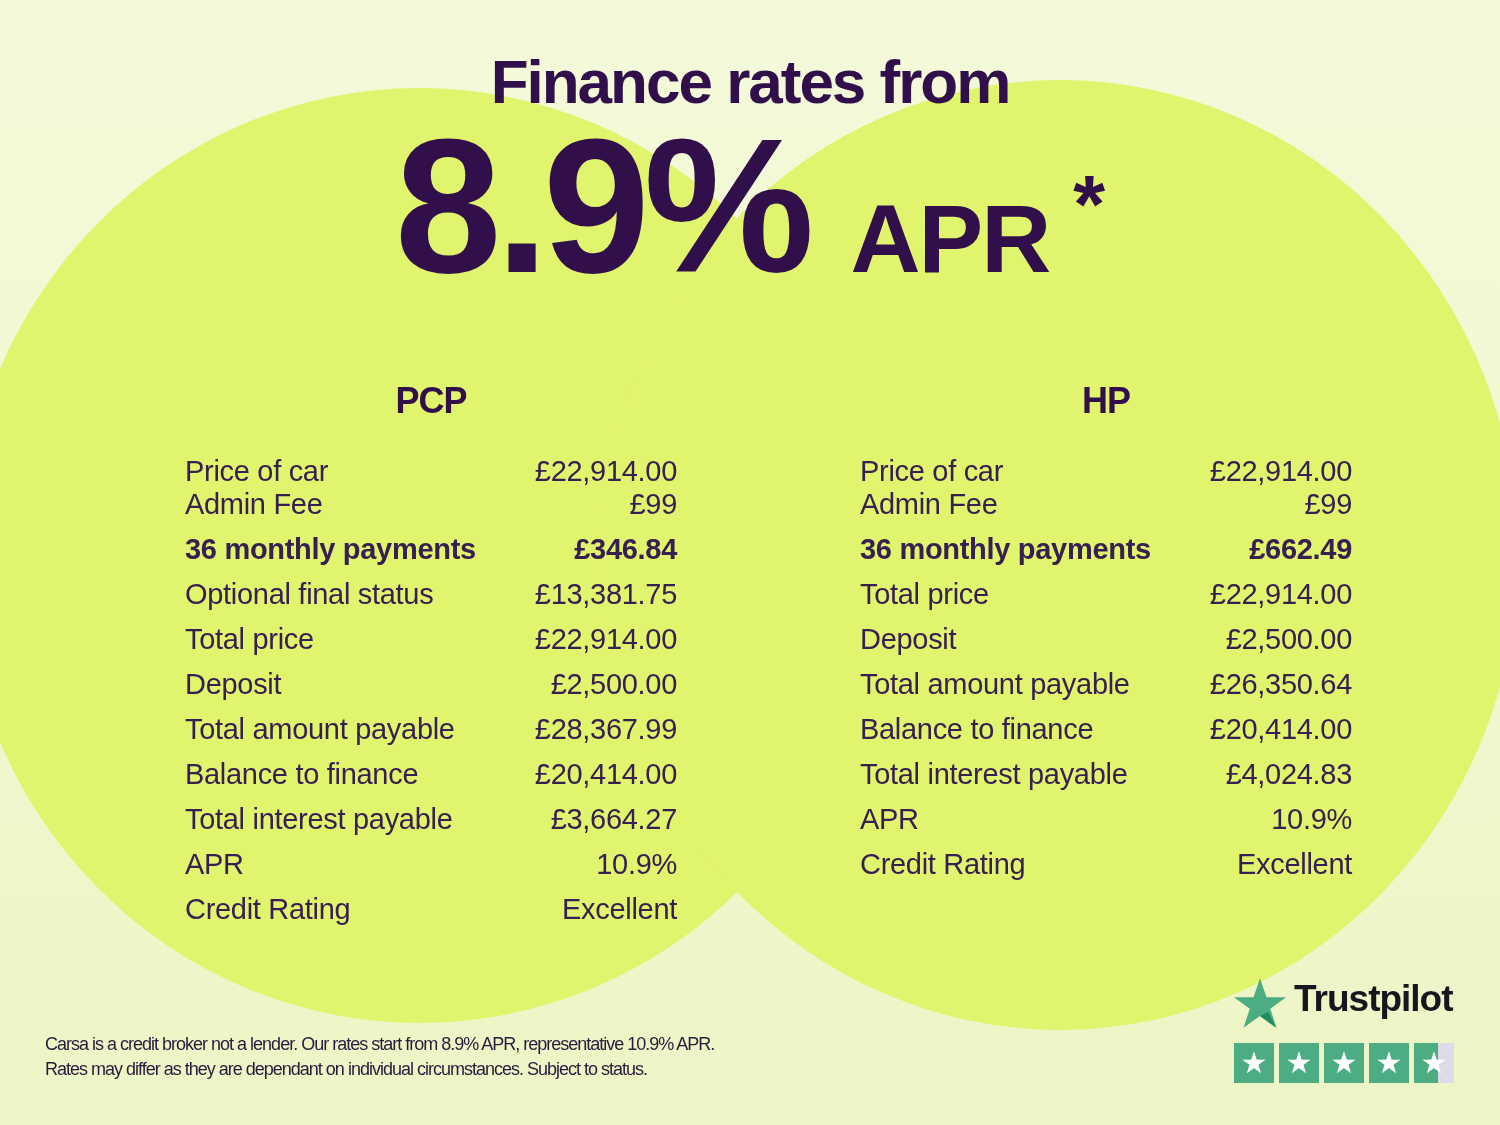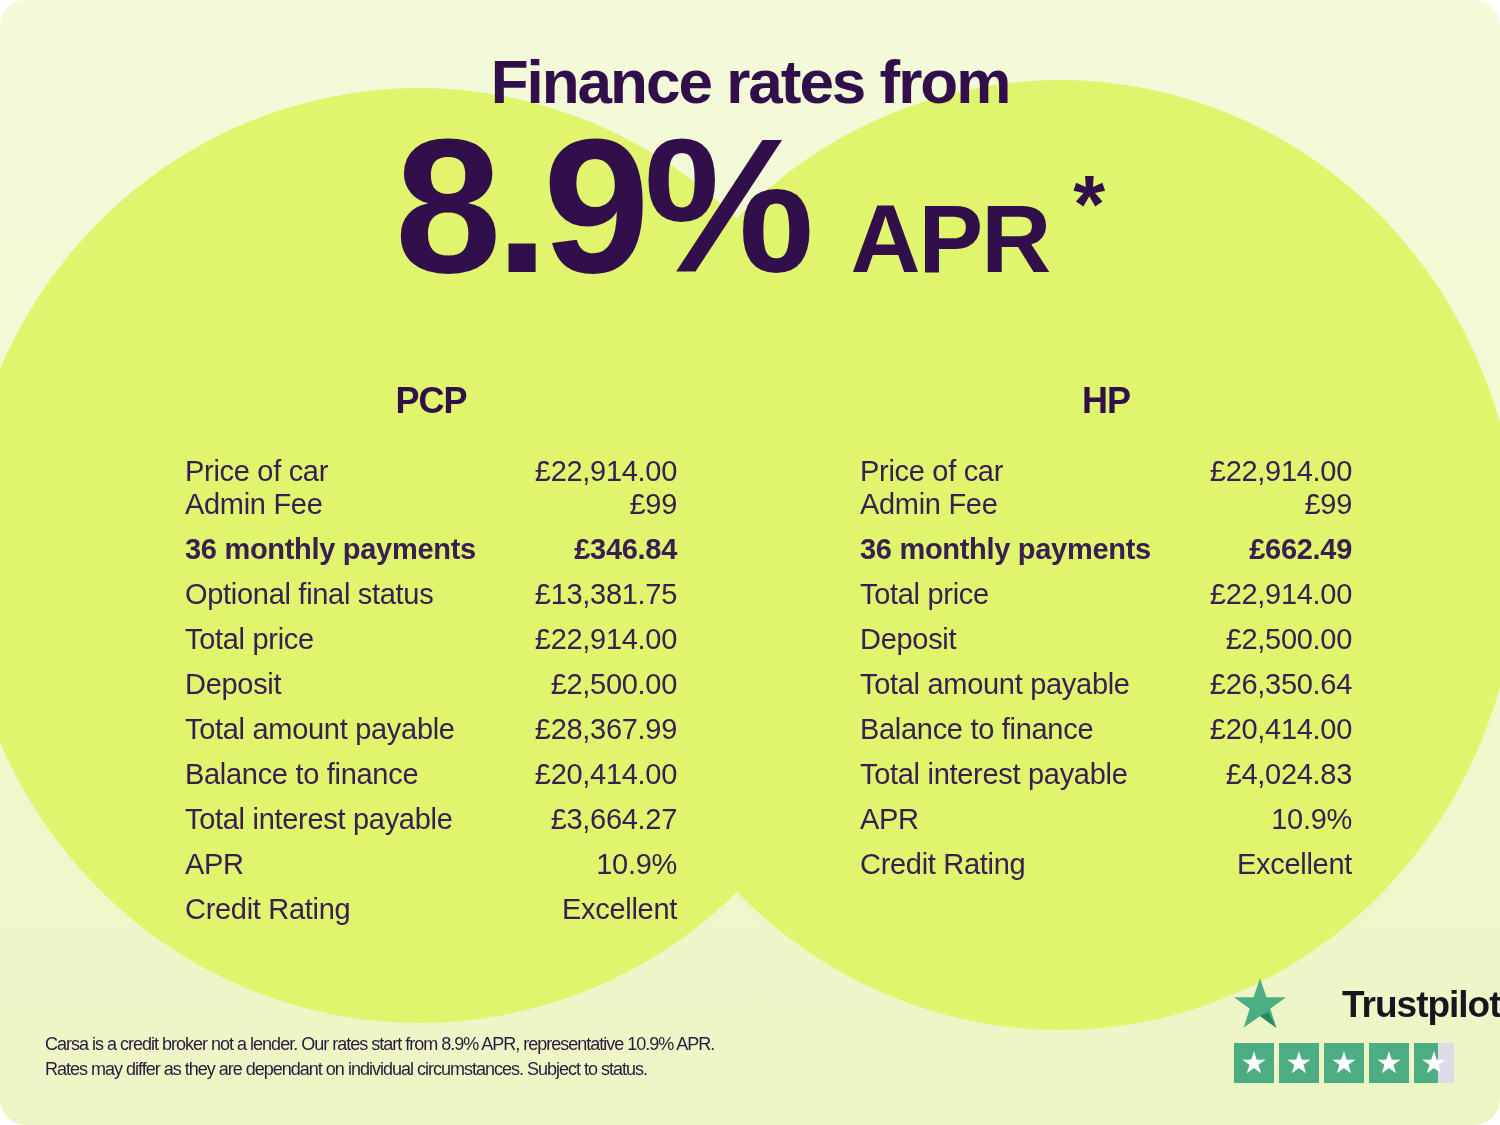--- a/index.html
+++ b/index.html
@@ -3,21 +3,20 @@
 <meta charset="utf-8">
 <style>
   html, body { margin: 0; padding: 0; }
   .stage {
     position: relative;
     width: 1500px;
     height: 1125px;
     overflow: hidden;
     background: linear-gradient(180deg, var(--background, #f4fada) 0%, #f1f8d0 50%, #edf5c6 100%);
     font-family: "Liberation Sans", sans-serif;
-    border-radius: 26px;
   }
   .blob {
     position: absolute;
     border-radius: 50%;
     background: var(--blob, #e1f46d);
   }
   .blob-left  { left: -38px; top: 88px;  width: 915px; height: 935px; }
   .blob-right { left: 602px; top: 80px;  width: 916px; height: 950px; }
 
   .title {
@@ -98,21 +97,21 @@
     letter-spacing: -1px;
     color: #2a1a3c;
   }
 
   .tp {
     position: absolute;
     left: 1234px;
     top: 978px;
     width: 222px;
   }
-  .tp-logo-row { display: flex; align-items: center; gap: 48px; }
+  .tp-logo-row { display: flex; align-items: flex-start; }
   .tp-brand {
     font-size: 37px;
     font-weight: 700;
     margin-left: 8px;
     letter-spacing: -1px;
     color: var(--brand-text, #16161f);
   }
   .tp-stars { display: flex; gap: 5px; margin-top: 11px; }
   .tp-box {
     width: 40px; height: 40px;

